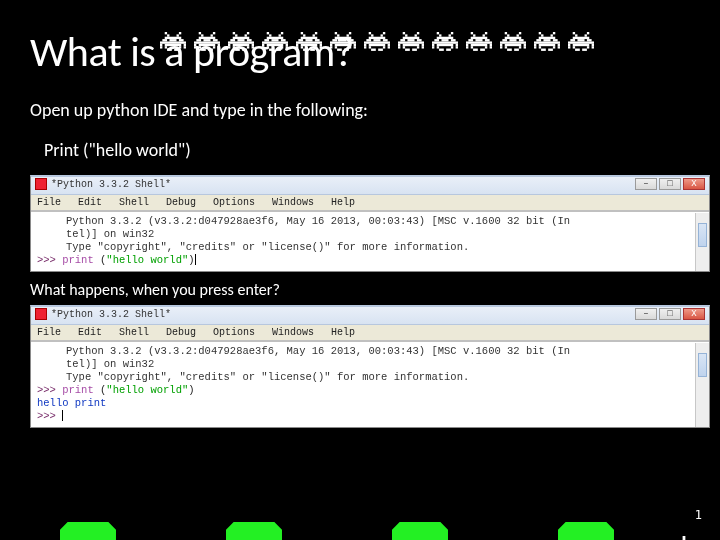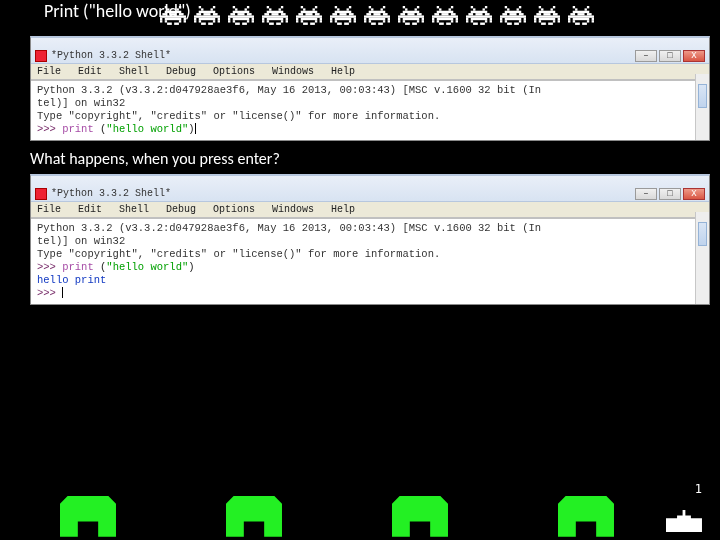--- a/index.html
+++ b/index.html
@@ -49,25 +49,25 @@
     width: 680px;
     font-family: Consolas, "Courier New", monospace;
     font-size: 11px;
     color: #222;
     position: relative;
     margin-bottom: 4px;
     box-shadow: 0 0 0 1px rgba(0,0,0,.05) inset;
   }
   .idle .titlebar {
     display: flex;
-    align-items: flex-start;
-    height: 26px;
+    align-items: flex-end;
+    height: 18px;
     background: linear-gradient(#e9eff8, #d8e3f2);
     border-bottom: 1px solid #b7c7de;
-    padding: 12px 4px;
+    padding: 4px 4px;
     font-size: 10px;
     color: #333;
   }
   .idle .titlebar .t-icon {
     width: 12px; height: 12px;
     background: #e23; border: 1px solid #a00;
     margin-right: 4px;
     font-size: 8px; line-height: 10px; text-align: center; color:#fff;
   }
   .idle .titlebar .wtitle { flex: 1; }
@@ -106,21 +106,21 @@
     border-left: 1px solid #c7c7c7;
   }
   .idle .scrollbar .thumb {
     position:absolute; top:10px; left:2px; right:2px; height:24px;
     background: linear-gradient(#d9e5f5,#bfd3ed); border:1px solid #95b3d7;
   }
   .prompt { color:#7a306c; } 
   .kw { color: #a64ca6; }     
   .str { color: #00a000; }    
   .out { color: #1038c2; }    
-  .hdr { color: #333; }
+  .hdr { color: #333; margin-left: 29px; }
   .caret { border-left:1px solid #000; height:11px; display:inline-block; vertical-align:-2px;}
   
   .invader-row {
     position: absolute;
     top: 6px; left: 160px;
     display: flex; gap: 8px;
   }
   .invader {
     width: 26px; height: 20px;
     color: #fff;
@@ -409,20 +409,22 @@
           <rect x="10" y="5" width="1" height="1" fill="#fff"></rect>
           <rect x="0" y="6" width="1" height="1" fill="#fff"></rect>
           <rect x="2" y="6" width="1" height="1" fill="#fff"></rect>
           <rect x="8" y="6" width="1" height="1" fill="#fff"></rect>
           <rect x="10" y="6" width="1" height="1" fill="#fff"></rect>
           <rect x="3" y="7" width="2" height="1" fill="#fff"></rect>
           <rect x="6" y="7" width="2" height="1" fill="#fff"></rect>
         </svg></span>
   </div>
 
+  <h1 class="title">What is a program?</h1>
+  <p class="instruction">Open up python IDE and type in the following:</p>
   <p class="codeline">Print ("hello world")</p>
 
   <div class="idle">
     <div class="titlebar">
       <span class="t-icon"></span>
       <span class="wtitle">*Python 3.3.2 Shell*</span>
       <span class="wbtn">–</span>
       <span class="wbtn">□</span>
       <span class="wbtn close">X</span>
     </div>

